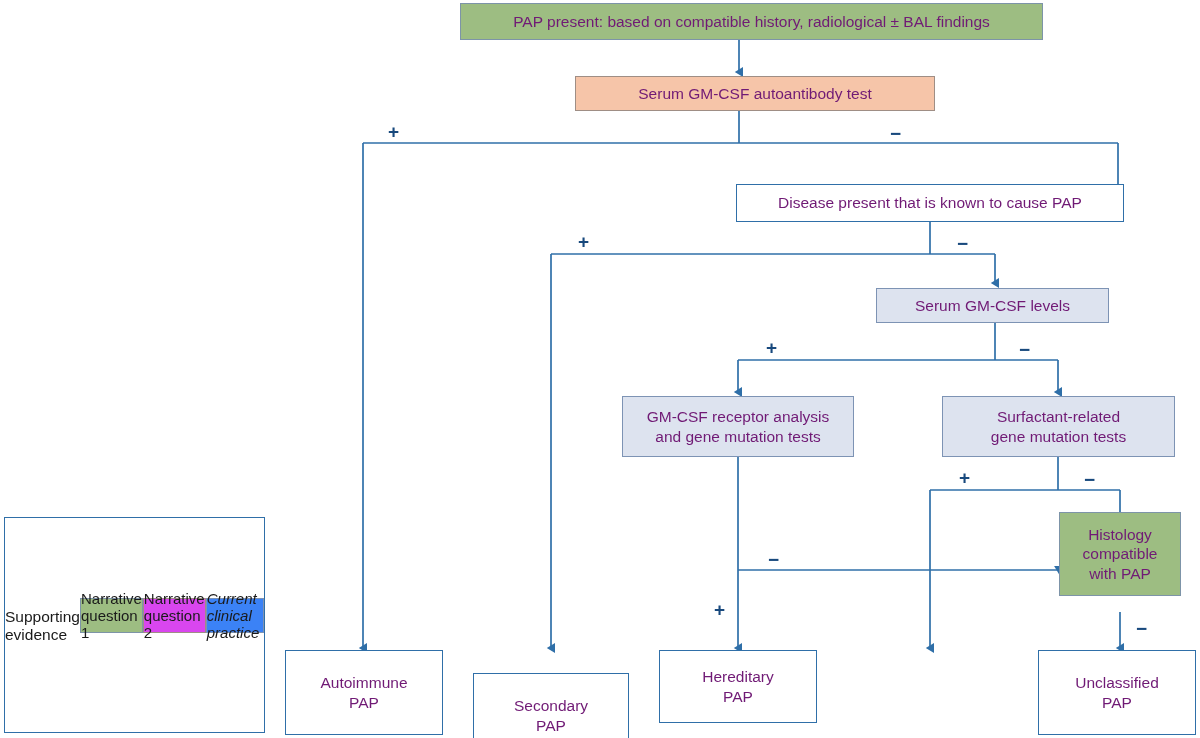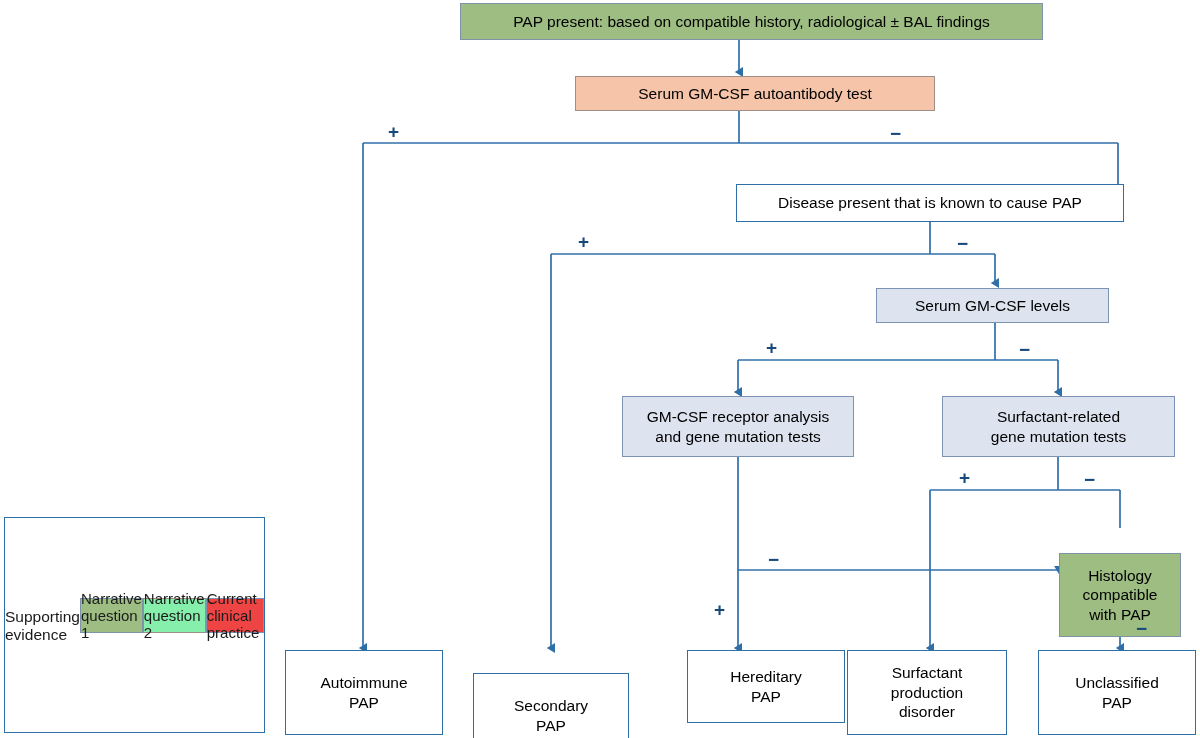--- a/index.html
+++ b/index.html
@@ -24,21 +24,21 @@
     width: 1200px; height: 738px;
     pointer-events: none;
   }
   .node {
     position: absolute;
     display: flex;
     align-items: center;
     justify-content: center;
     text-align: center;
     font-size: 15.5px;
-    color: #000000;
+    color: #701a75;
     line-height: 1.26;
     padding: 2px 6px;
     z-index: 3;
     white-space: pre-line;
   }
   .node.green {
     background: #9dbd82;
     border: 1.3px solid #7d94a8;
   }
   .node.orange {
@@ -83,22 +83,22 @@
     width: 210px;
     height: 35px;
     display: flex;
     align-items: center;
     justify-content: center;
     font-size: 15px;
     color: #1a1a1a;
     margin-bottom: 32px;
   }
   .legend-chip.green { background: #9dbd82; border: 1.3px solid #7d94a8; }
-  .legend-chip.orange { background: #86efac; border: 1.3px solid #9f8e85; }
-  .legend-chip.blue { background: #ef4444; border: 1.3px solid #7d93b4; }
+  .legend-chip.orange { background: #d946ef; border: 1.3px solid #9f8e85; }
+  .legend-chip.blue { background: #3b82f6; border: 1.3px solid #7d93b4; font-style: italic; }
 </style>
 </head>
 <body>
 
 <div id="canvas">
 
   <svg id="edges" viewBox="0 0 1200 738">
     <defs>
       <marker id="arrow" markerWidth="10" markerHeight="10" refX="5" refY="4.2" orient="auto" markerUnits="userSpaceOnUse">
         <path d="M0,0 L10,0 L5,8.4 Z" fill="#2f6fa8"></path>
@@ -151,36 +151,33 @@
   <div class="node blue" style="left:876px; top:288px; width:233px; height:35px;">Serum GM-CSF levels</div>
 
   <div class="node white" style="left:736px; top:184px; width:388px; height:38px;">Disease present that is known to cause PAP</div>
 
   <div class="node blue" style="left:622px; top:396px; width:232px; height:61px;">GM-CSF receptor analysis
 and gene mutation tests</div>
 
   <div class="node blue" style="left:942px; top:396px; width:233px; height:61px;">Surfactant-related
 gene mutation tests</div>
 
-  <div class="node green" style="left:1059px; top:553px; width:122px; height:84px;">Histology
+  <div class="node green" style="left:1059px; top:512px; width:122px; height:84px;">Histology
 compatible
 with PAP</div>
 
   <div class="node white" style="left:285px; top:650px; width:158px; height:85px;text-align:center;">Autoimmune
 PAP</div>
 
   <div class="node white" style="left:473px; top:650px; width:156px; height:85px;margin-top:23px;">Secondary
 PAP</div>
 
-  <div class="node white" style="left:659px; top:650px; width:158px; height:73px;margin-left:28px;">Hereditary
-PAP</div>
-
-  <div class="node white" style="left:847px; top:650px; width:160px; height:85px;">Surfactant
-production
-disorder</div>
+  <div class="node white" style="left:659px; top:650px; width:158px; height:73px;">Hereditary
+PAP</div>
+
 
   <div class="node white" style="left:1038px; top:650px; width:158px; height:85px;">Unclassified
 PAP</div>
 
   <div class="edge-label" style="left:388px; top:122px;">+</div>
   <div class="edge-label" style="left:890px; top:124px;">−</div>
 
   <div class="edge-label" style="left:578px; top:232px;">+</div>
   <div class="edge-label" style="left:957px; top:234px;">−</div>
 

